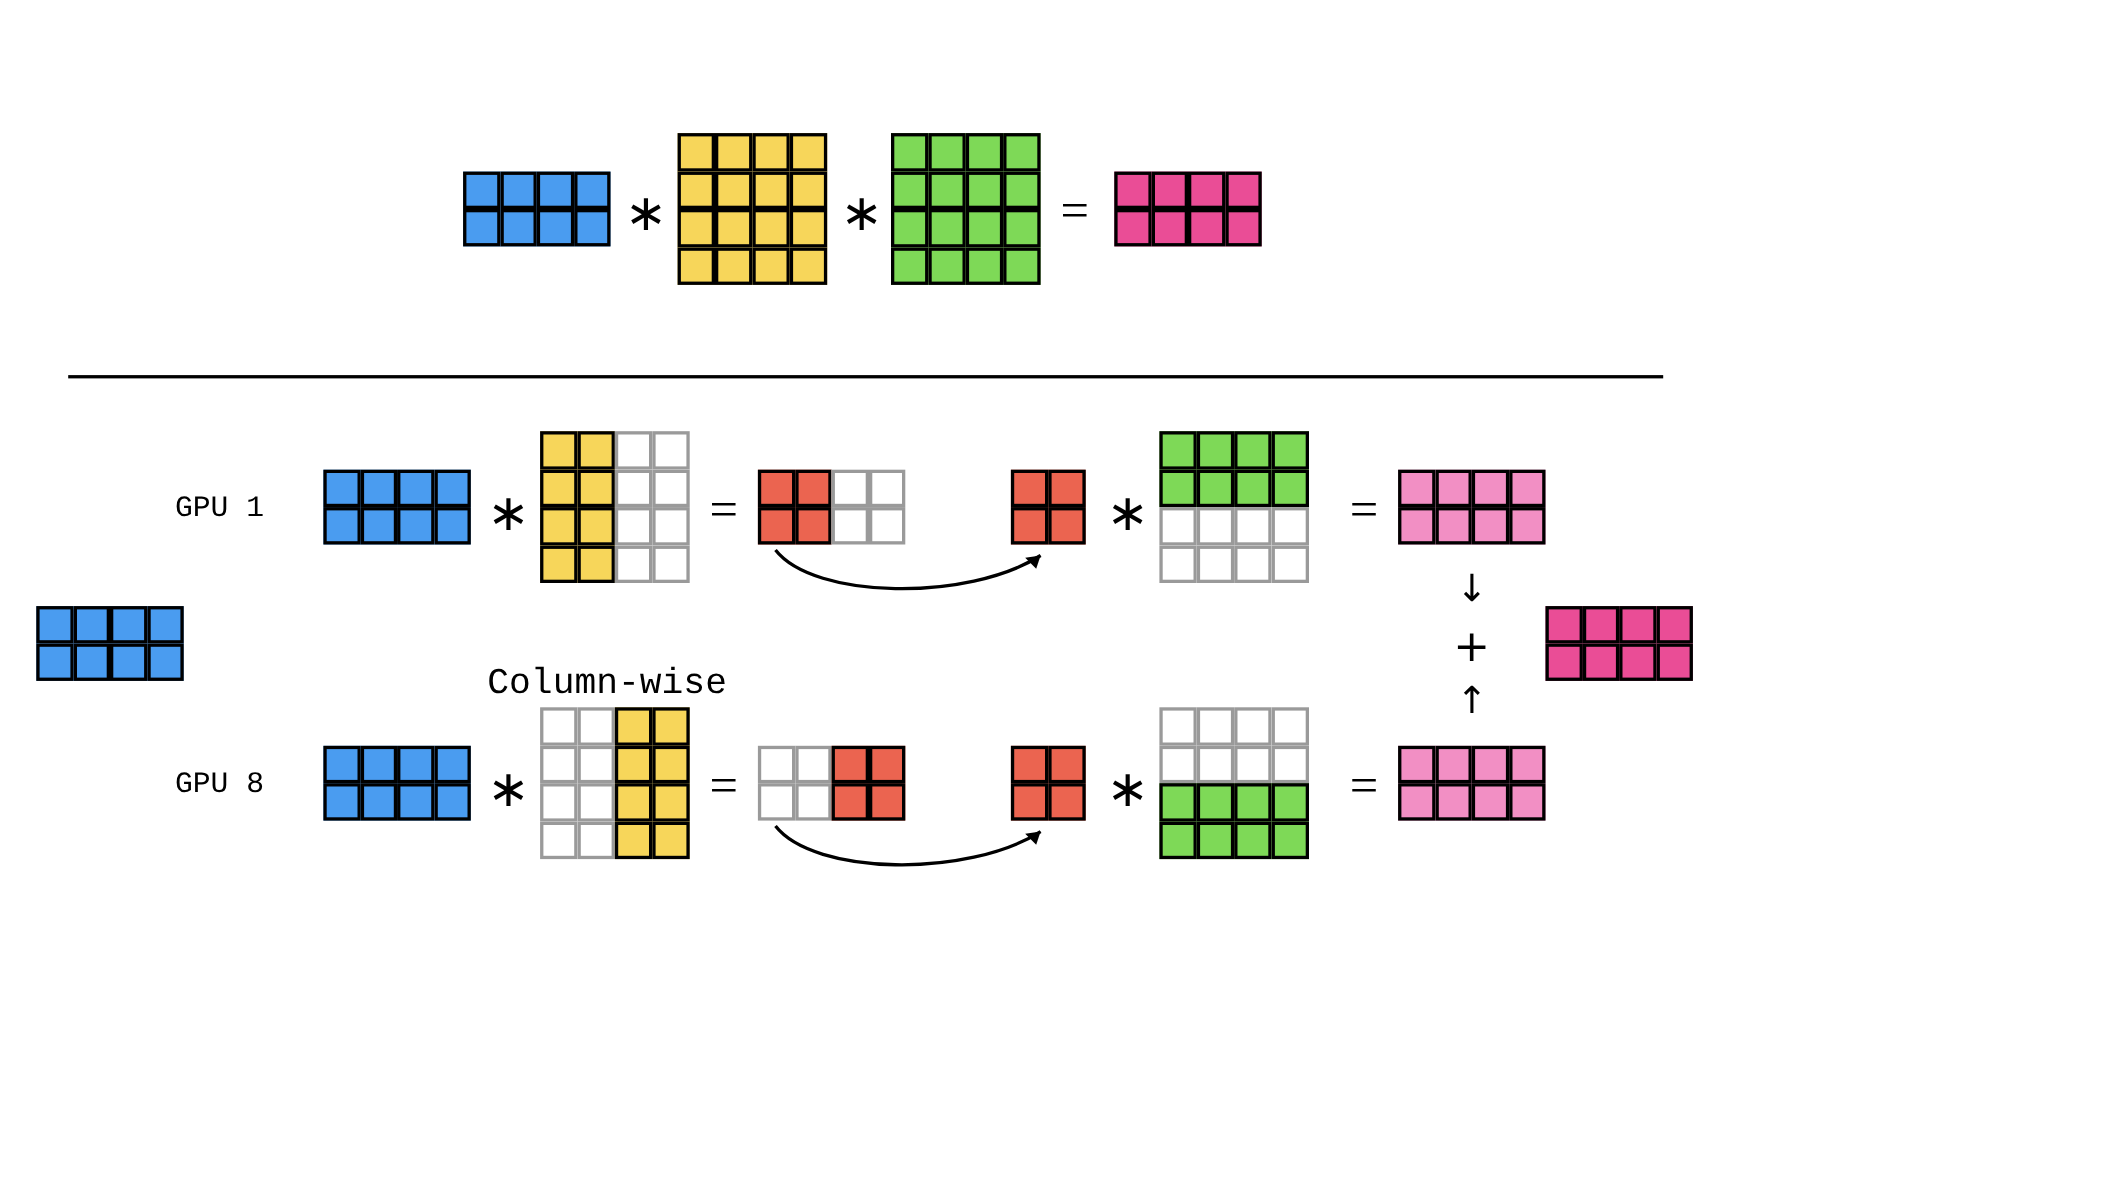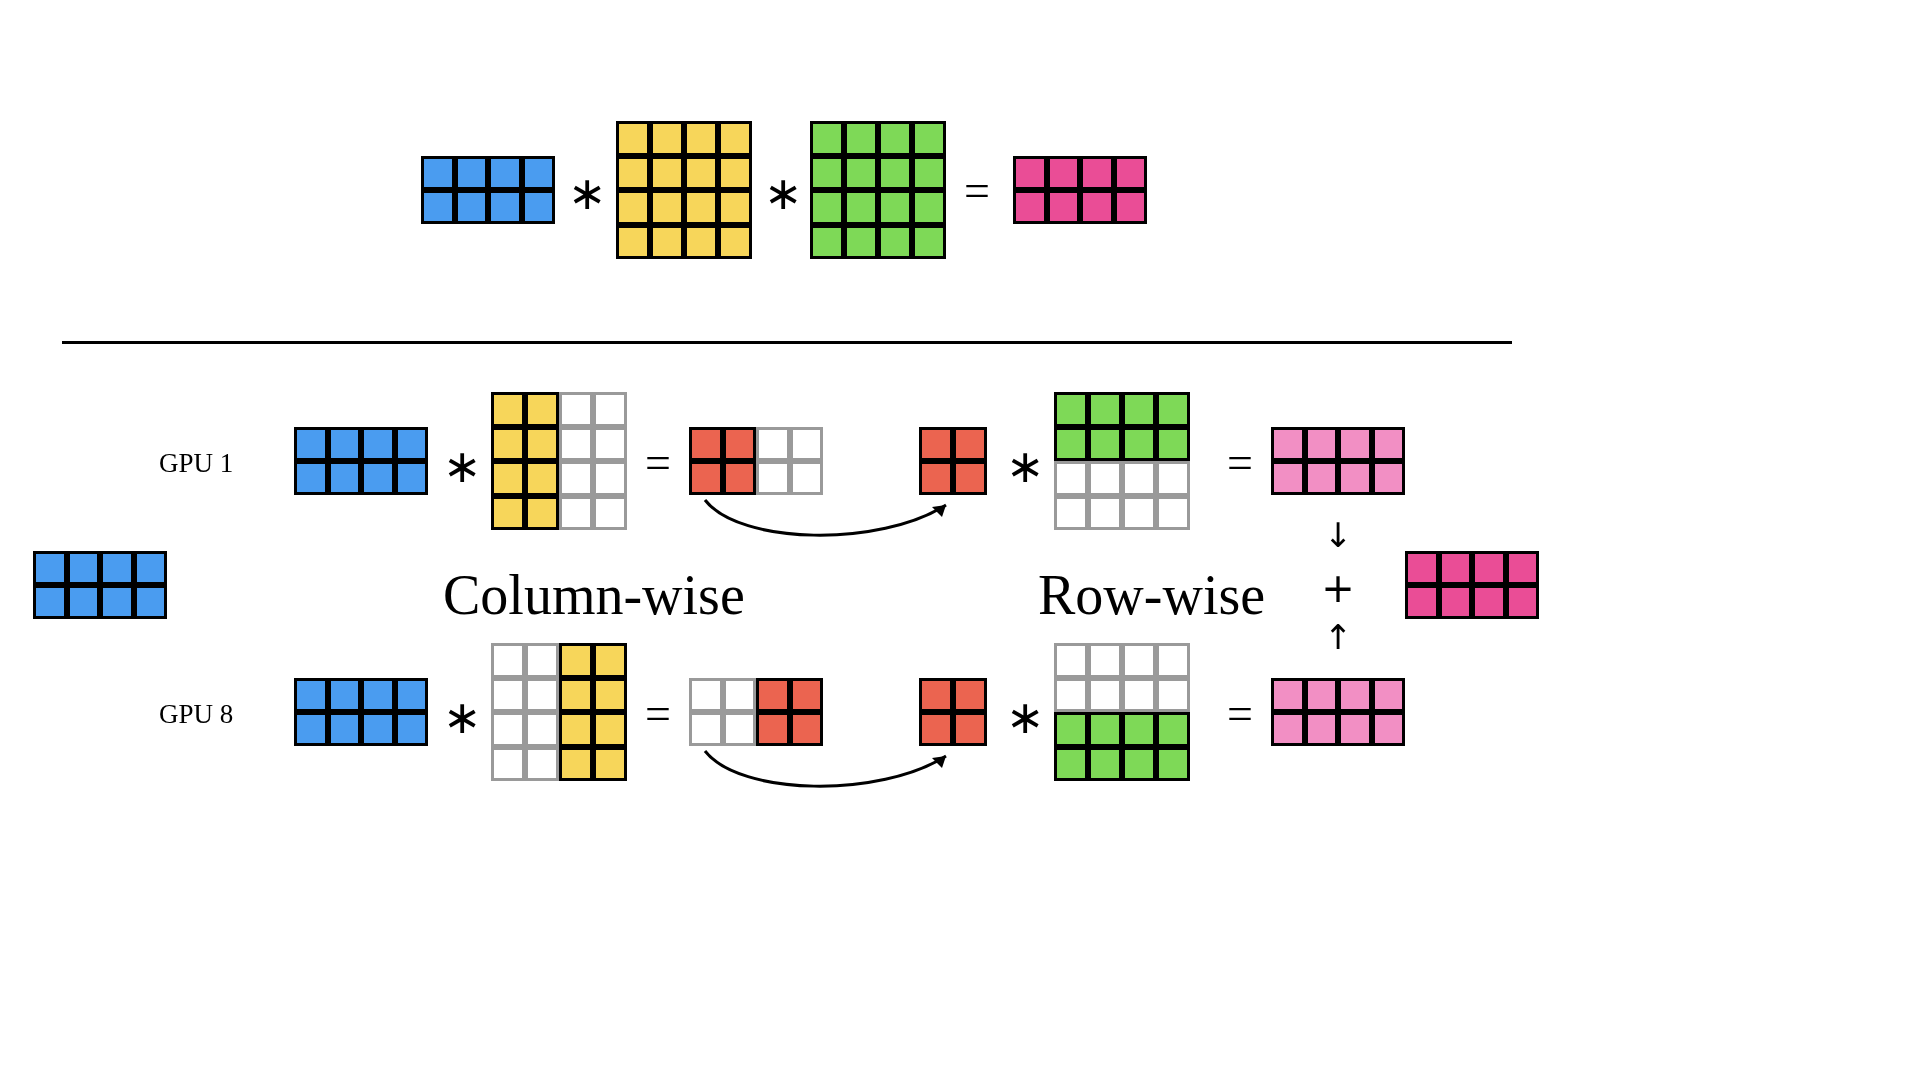--- a/index.html
+++ b/index.html
@@ -22,25 +22,25 @@
   .op{
     position:absolute;color:#000;font-family:"Liberation Serif",serif;
     line-height:1;text-align:center;
   }
   .op.star{font-size:46px;font-family:"DejaVu Sans",sans-serif;}
   .op.eq{font-size:46px;}
   .op.plus{font-size:40px;font-family:"DejaVu Sans",sans-serif;}
   .op.arrowdn, .op.arrowup{font-size:34px;font-family:"DejaVu Sans",sans-serif;}
 
   .lbl{
-    position:absolute;color:#000;font-family:Liberation Serif, serif;
+    position:absolute;color:#000;font-family:Liberation Mono, monospace;
     white-space:nowrap;
   }
   .lbl.gpu{font-size:27px;}
-  .lbl.mode{font-size:56px;}
+  .lbl.mode{font-size:33px;margin-top:40px;}
 
   .divider{
     position:absolute;background:#000000;height:3px;
   }
 
   svg.curve{position:absolute;overflow:visible;}
 </style>
 </head>
 <body>
 
@@ -213,21 +213,20 @@
       <div class="cell on" style="background: rgb(242, 143, 196); border-color: rgb(0, 0, 0);"></div>
       <div class="cell on" style="background: rgb(242, 143, 196); border-color: rgb(0, 0, 0);"></div>
       <div class="cell on" style="background: rgb(242, 143, 196); border-color: rgb(0, 0, 0);"></div>
       <div class="cell on" style="background: rgb(242, 143, 196); border-color: rgb(0, 0, 0);"></div>
       <div class="cell on" style="background: rgb(242, 143, 196); border-color: rgb(0, 0, 0);"></div>
       <div class="cell on" style="background: rgb(242, 143, 196); border-color: rgb(0, 0, 0);"></div>
     </div>
 
   <div class="lbl mode" style="left:443px;top:563px;">Column-wise</div>
 
-  <div class="lbl mode" style="left:1038px;top:563px;">Row-wise</div>
 
   <div class="op arrowdn" style="left:1320px;top:518px;width:36px;">↓</div>
 
   <div class="op plus" style="left:1320px;top:568px;width:36px;">+</div>
 
   <div class="op arrowup" style="left:1320px;top:620px;width:36px;">↑</div>
 
   <div class="mtx" style="left:1405px;top:551px;width:134px;height:68px;grid-template-columns:repeat(4,1fr);grid-template-rows:repeat(2,1fr);">
       <div class="cell on" style="background: rgb(234, 77, 150); border-color: rgb(0, 0, 0);"></div>
       <div class="cell on" style="background: rgb(234, 77, 150); border-color: rgb(0, 0, 0);"></div>

